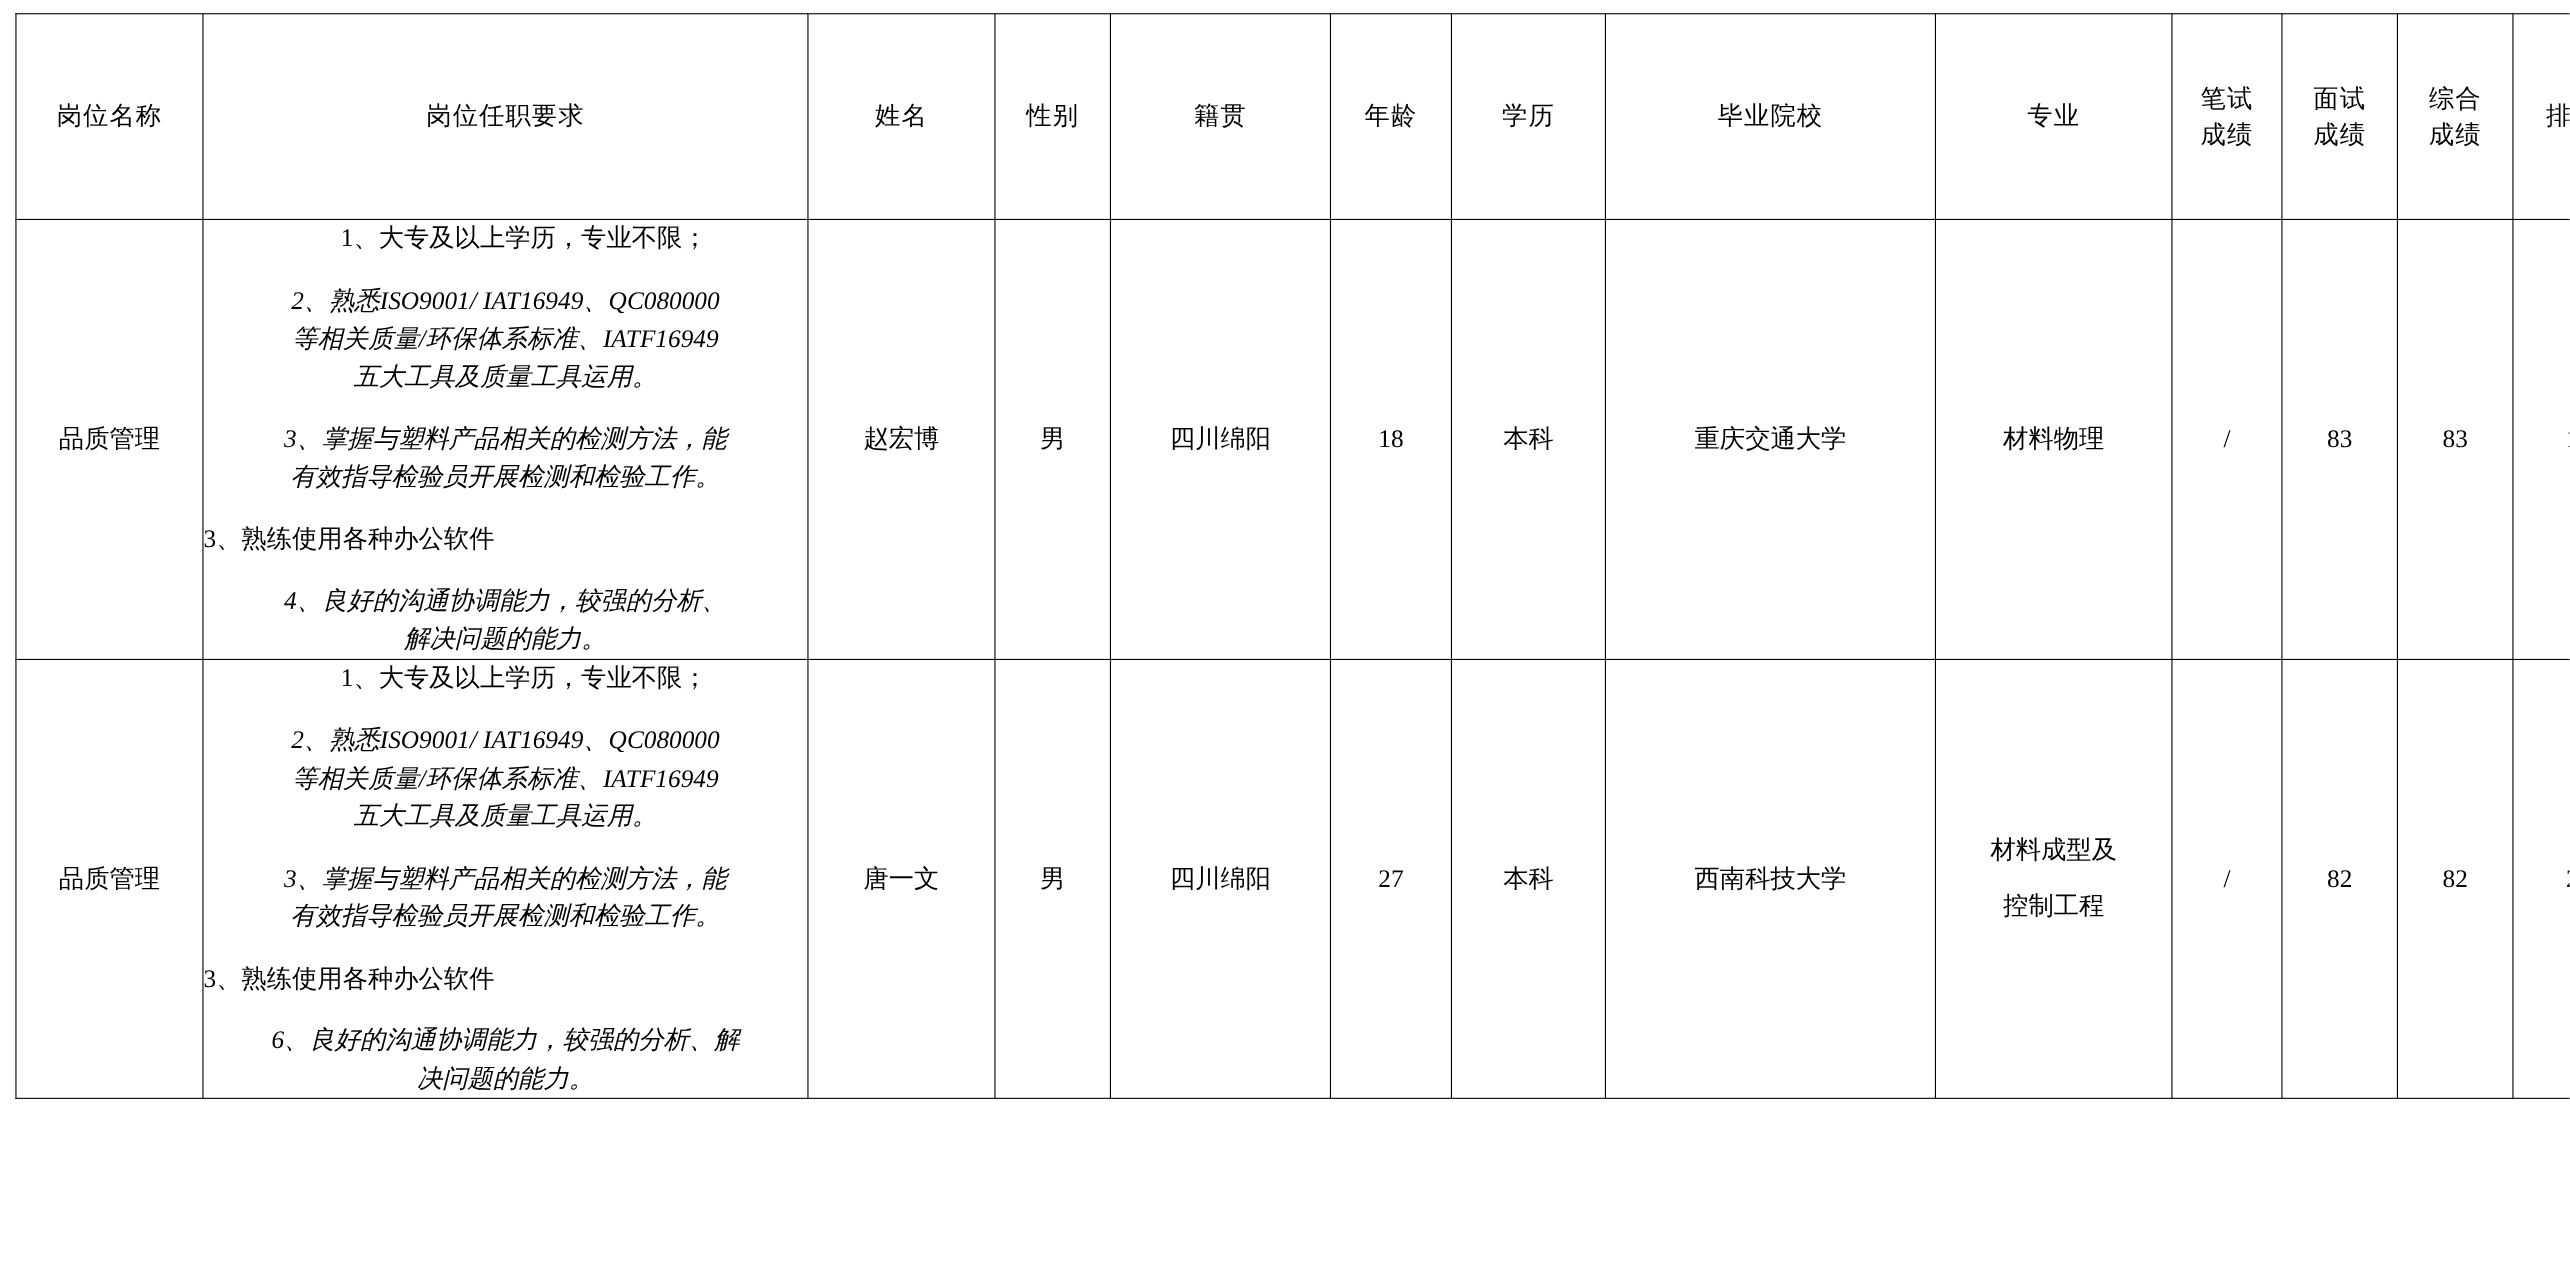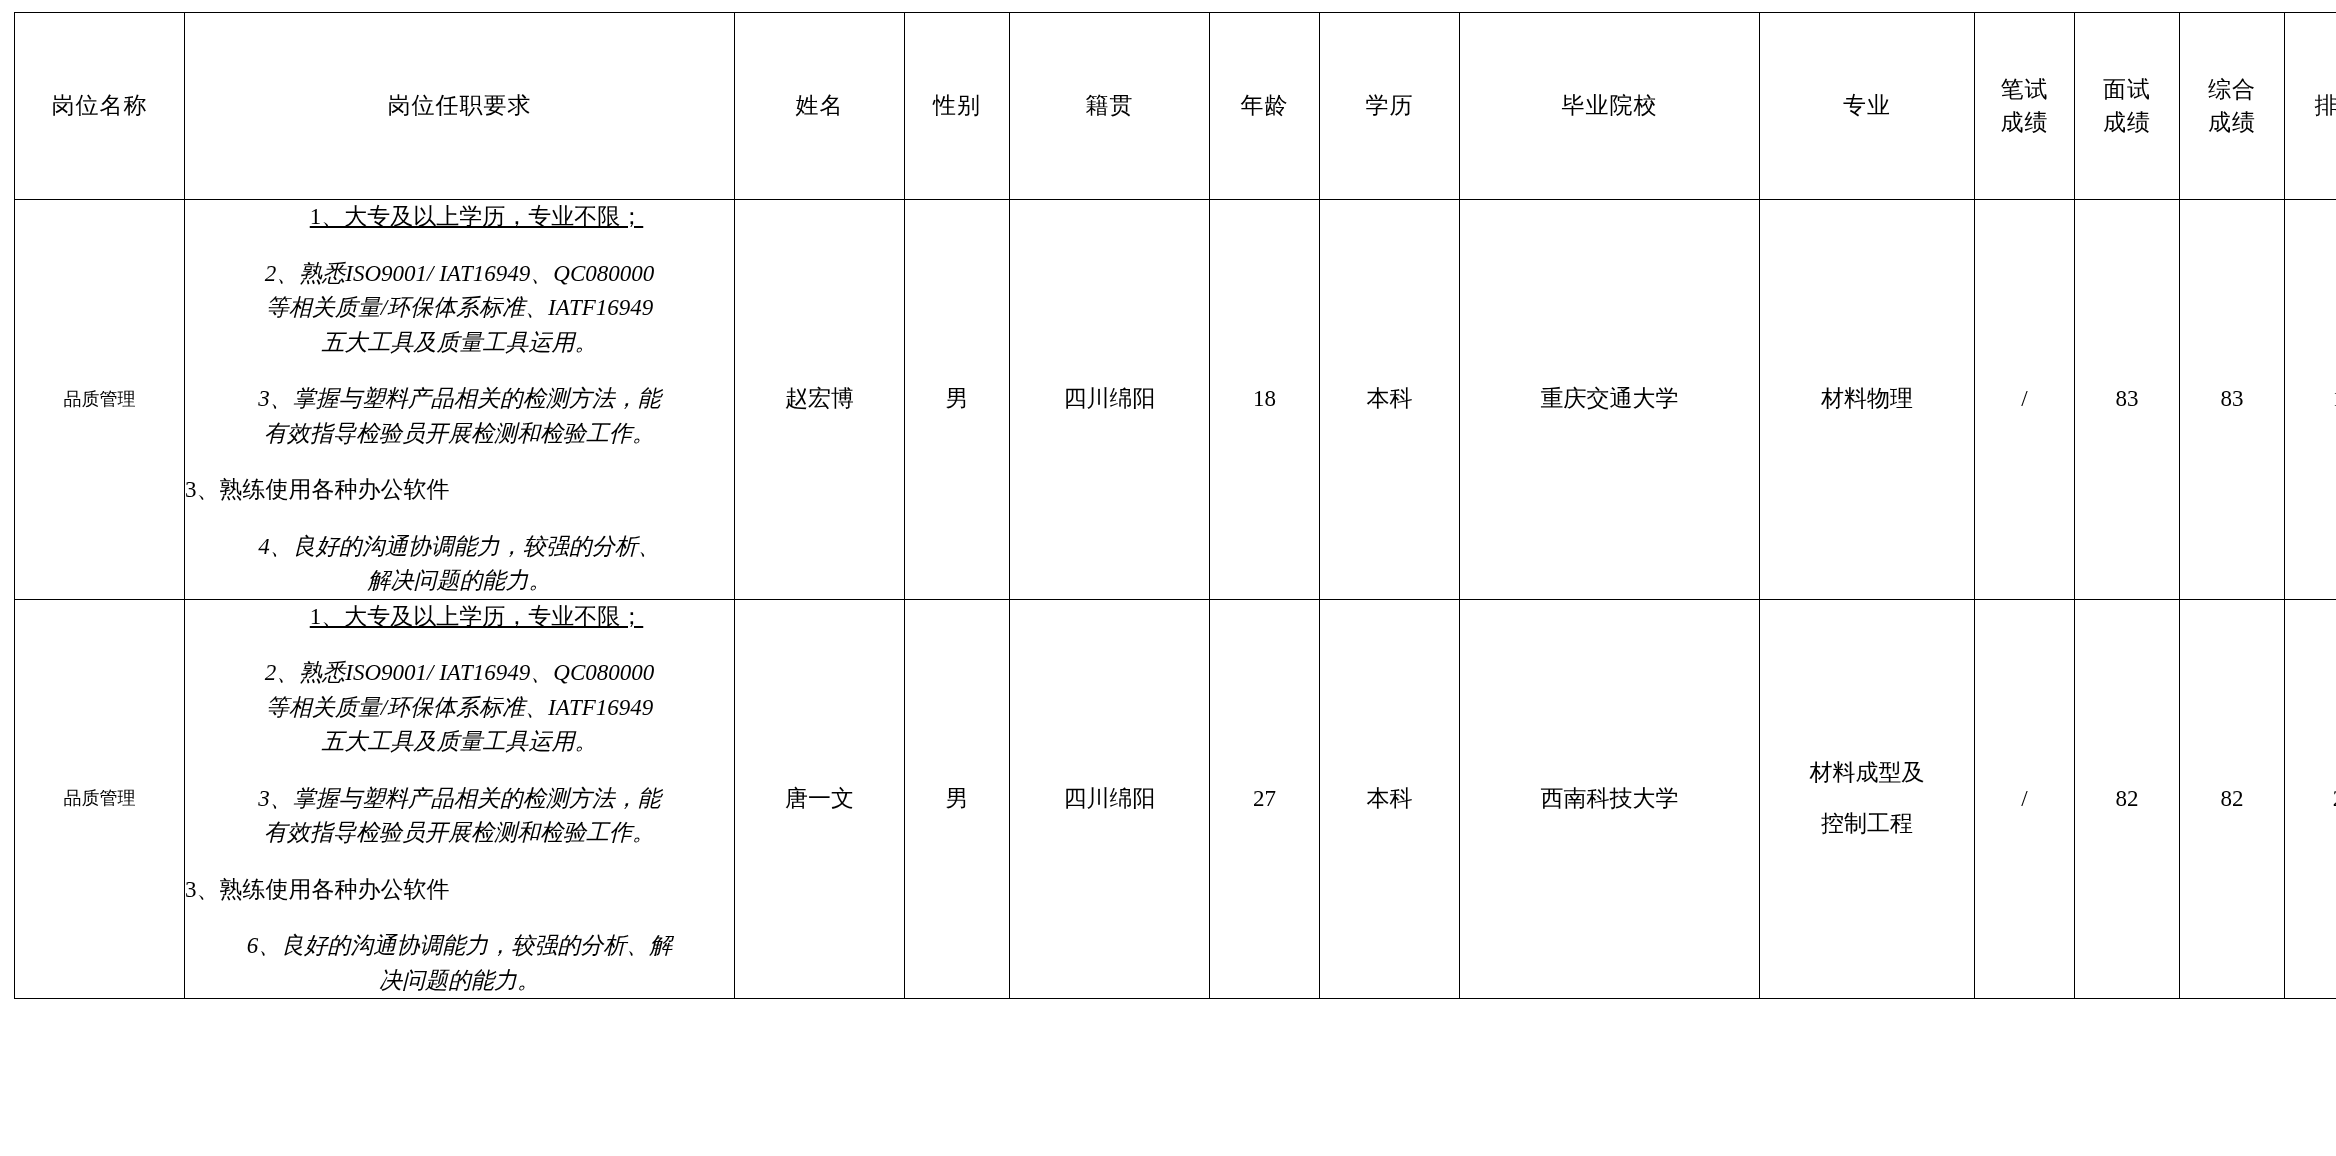--- a/index.html
+++ b/index.html
@@ -65,26 +65,26 @@
     text-align: left;
     padding: 12px 18px 12px 22px;
     font-size: 21px;
     line-height: 1.55;
   }
   .req-line {
     margin: 0 0 22px 0;
     white-space: pre-line;
   }
   .req-line:last-child { margin-bottom: 0; }
-  .req-indent { padding-left: 34px; text-decoration: underline; }
+  .req-indent { padding-left: 34px; }
   .req-center { text-align: left; padding-left: 0; }
   .req-hang { padding-left: 0; font-style: italic; }
 
   tbody tr.data-row td { height: 305px; }
-  tbody tr.data-row td.post-cell { font-size: 18px; }
+  tbody tr.data-row td.post-cell { font-size: 23px; }
   .major-two-line { display: block; line-height: 2.2; }
 </style>
 </head>
 <body>
 
 <div class="page">
   <table class="recruit-table">
     <colgroup>
       <col class="c-post">
       <col class="c-req">

